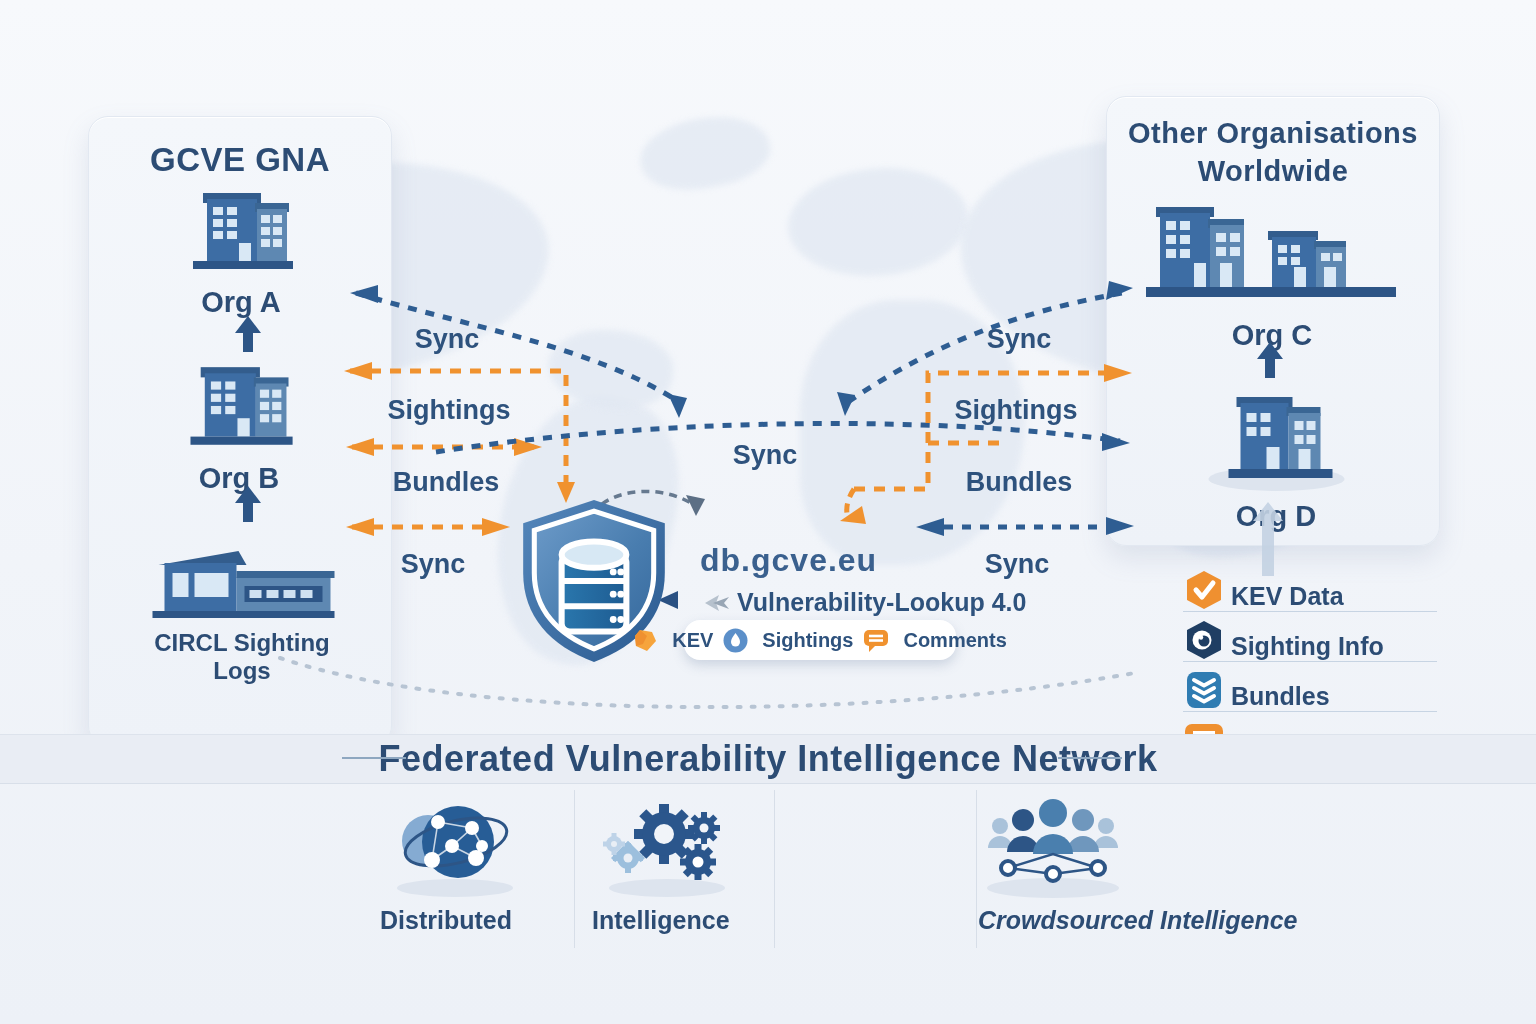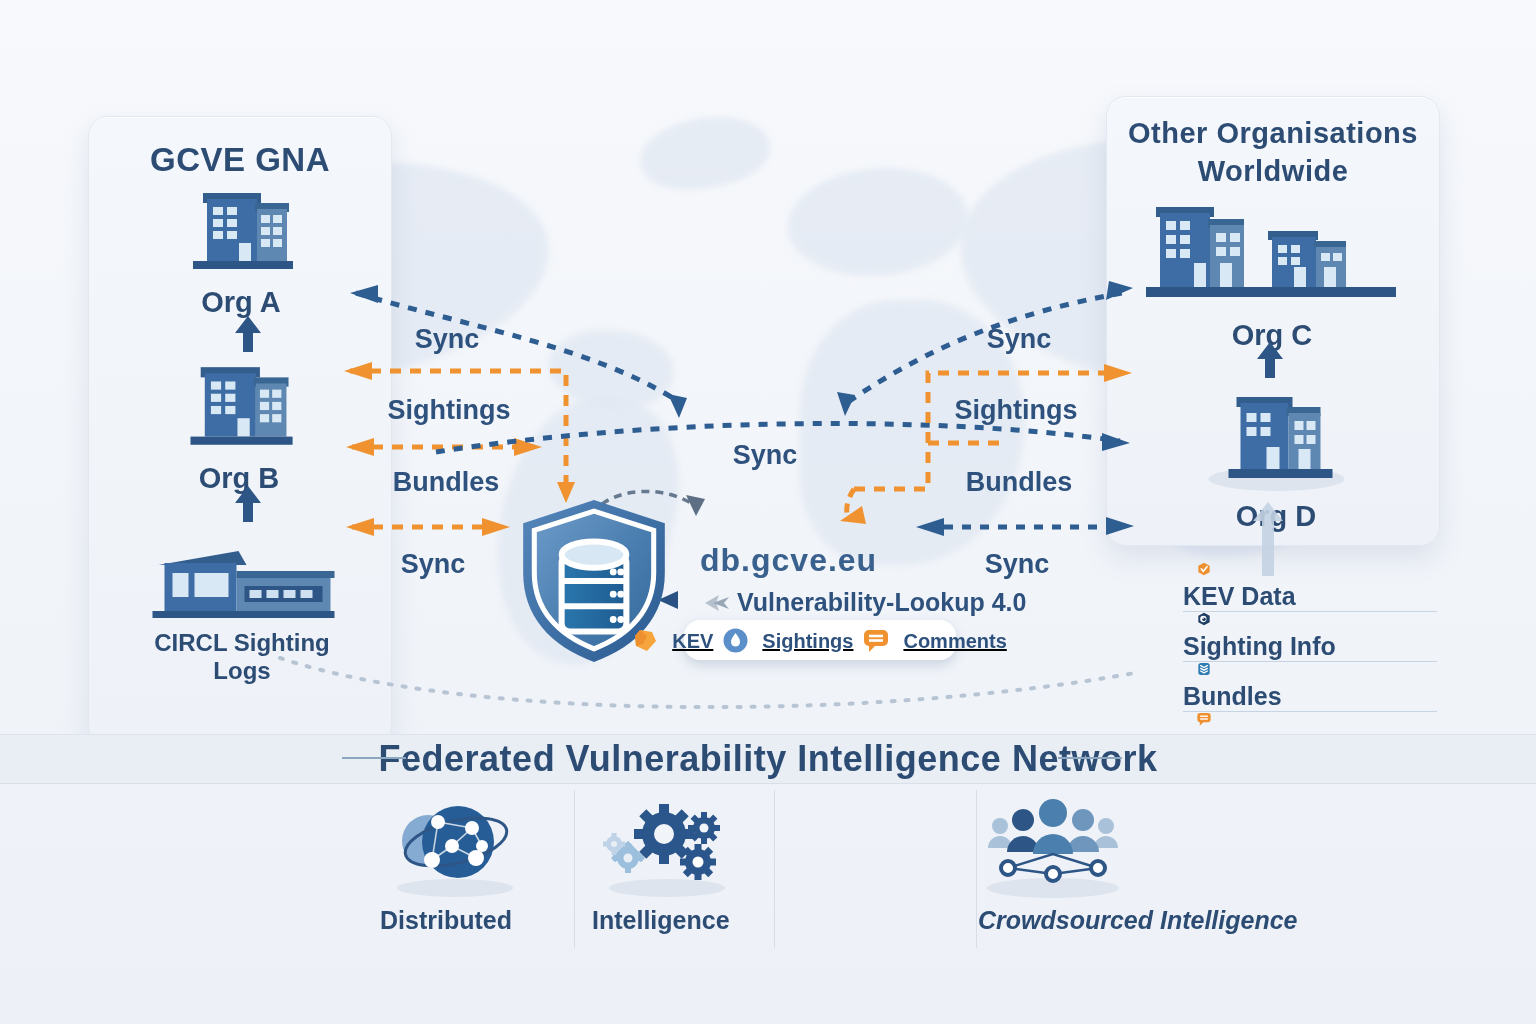--- a/index.html
+++ b/index.html
@@ -43,25 +43,25 @@
   .hub-sub{
     position:absolute; left:703px; top:588px; width:280px; text-align:center;
     color:#2e527d; font-size:25px; font-weight:700; white-space:nowrap;
   }
   .pill{
     position:absolute; left:684px; top:620px; width:272px; height:40px; z-index:4;
     background:#ffffff; border-radius:16px;
     box-shadow:0 5px 12px rgba(120,140,170,.30);
     display:flex; align-items:center; justify-content:center; gap:10px;
   }
-  .pill .badge{display:flex; align-items:flex-end; gap:14px;text-decoration:underline;}
+  .pill .badge{display:flex; align-items:center; gap:14px;}
   .pill .badge span{color:#2e527d; font-size:20px; font-weight:700;}
   
   .legend{position:absolute; left:1183px; top:562px; width:254px; z-index:2;}
-  .legend-row{display:flex; align-items:flex-start; gap:6px; height:49px;flex-direction:column;}
+  .legend-row{display:flex; align-items:flex-end; gap:6px; height:49px;}
   .legend-row span{color:#2c4c74; font-size:25px; font-weight:600; white-space:nowrap;}
   .legend-sep{height:1px; background:#c7d4e3;}
   
   .footer-band{
     position:absolute; left:0; top:734px; width:1536px; height:48px; z-index:2;
     background:#e9edf4; border-top:1px solid #dde3ec; border-bottom:1px solid #d8dfe9;
     display:flex; align-items:center; justify-content:center;
   }
   .footer-band h1{margin:0; color:#2c4c74; font-size:36px; font-weight:700; letter-spacing:.5px;}
   .title-dash{position:absolute; top:757px; height:2px; width:64px; background:#8ea7c0; z-index:2;}

